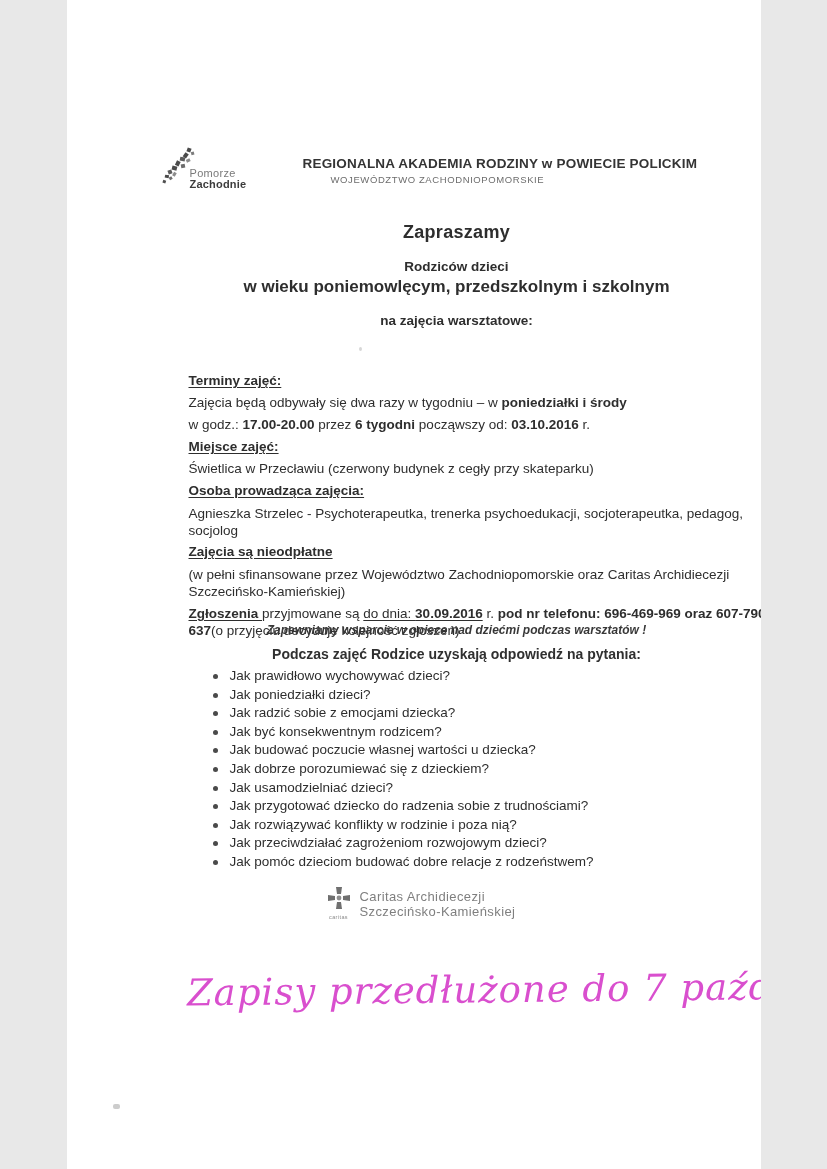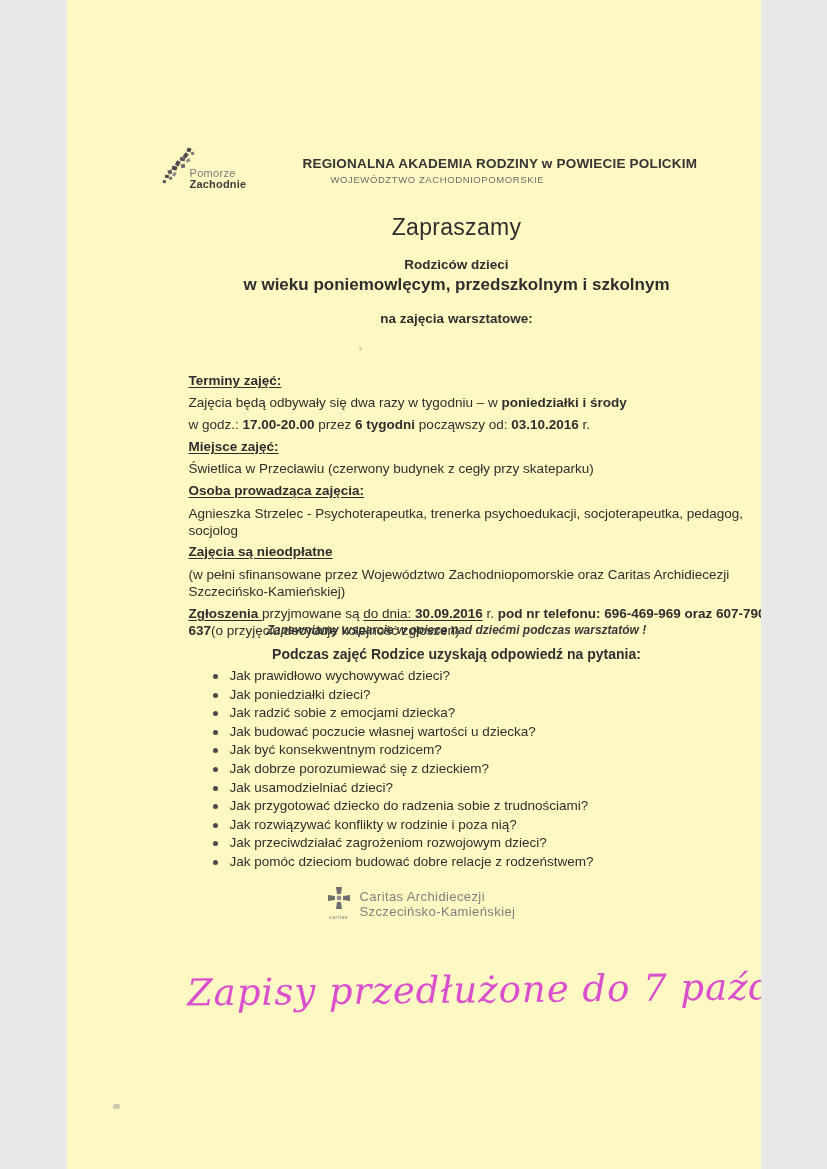--- a/index.html
+++ b/index.html
@@ -1,37 +1,37 @@
 <!DOCTYPE html>
 <html><head>
 <meta charset="utf-8">
 <style>
   html,body{margin:0;padding:0;background:#e8e8e8;}
   .page{
     position:relative;
     width:694px;height:1169px;
     margin:0 auto;
-    background:#fef9c3;
+    background:#ffffff;
     font-family:"Liberation Sans", sans-serif;
     color:#2e2e2e;
     overflow:hidden;
   }
   
   .brand{position:absolute;left:95px;top:146px;width:110px;}
   .brand svg{display:block;}
   .brand-text{position:absolute;left:28px;top:22px;line-height:11px;}
   .brand-line1{font-size:11px;color:#7a7a7a;letter-spacing:.3px;}
   .brand-line2{font-size:11px;font-weight:bold;color:#3c3c3c;letter-spacing:.2px;}
   
   .header{position:absolute;left:236px;top:156px;}
   .header-title{font-size:13.5px;font-weight:bold;color:#343434;letter-spacing:.2px;}
   .header-subtitle{font-size:9.5px;color:#6c6c6c;letter-spacing:.6px;margin:3px 0 0 28px;}
   
   .invite{position:absolute;left:60px;top:214px;width:660px;text-align:center;}
-  .invite-welcome{font-size:23px;font-weight:normal;letter-spacing:.3px;margin:0 0 16px 0;}
+  .invite-welcome{font-size:18px;font-weight:bold;letter-spacing:.3px;margin:8px 0 16px 0;}
   .invite-aud1{font-size:13.5px;font-weight:bold;margin:8px 0 3px 0;}
   .invite-aud2{font-size:17px;font-weight:bold;margin:0 0 16px 0;}
   .invite-intro{font-size:13.5px;font-weight:bold;margin:0 0 9px 0;}
   .invite-title{font-size:22px;font-weight:bold;letter-spacing:.4px;margin:0;}
   .invite-title span{border-bottom:2px dotted #5a5a5a;padding-bottom:2px;}
   
   .details{position:absolute;left:122px;top:370px;width:594px;font-size:13.5px;color:#2e2e2e;}
   .details p{margin:0;line-height:22px;}
   .details p.wrap{line-height:17px;padding:3px 0 2px 0;}
   .hl{font-weight:bold;text-decoration:underline;text-underline-offset:2px;}
@@ -121,22 +121,22 @@
     <p class="wrap"><span class="hl">Zgłoszenia </span><span>przyjmowane są </span><span class="u"><span>do dnia: </span><span class="b">30.09.2016</span></span><span> r. </span><span class="b">pod nr telefonu: 696-469-969 oraz 607-790-637</span><span>(o przyjęciu decyduje kolejność zgłoszeń)</span></p>
   </div>
 
   <div class="care-note">Zapewniamy wsparcie w opiece nad dziećmi podczas warsztatów !</div>
 
   <div class="questions-heading">Podczas zajęć Rodzice uzyskają odpowiedź na pytania:</div>
   <ul class="questions">
     <li>Jak prawidłowo wychowywać dzieci?</li>
     <li>Jak poniedziałki dzieci?</li>
     <li>Jak radzić sobie z emocjami dziecka?</li>
+    <li>Jak być konsekwentnym rodzicem?</li>
     <li>Jak budować poczucie własnej wartości u dziecka?</li>
-    <li>Jak być konsekwentnym rodzicem?</li>
     <li>Jak dobrze porozumiewać się z dzieckiem?</li>
     <li>Jak usamodzielniać dzieci?</li>
     <li>Jak przygotować dziecko do radzenia sobie z trudnościami?</li>
     <li>Jak rozwiązywać konflikty w rodzinie i poza nią?</li>
     <li>Jak przeciwdziałać zagrożeniom rozwojowym dzieci?</li>
     <li>Jak pomóc dzieciom budować dobre relacje z rodzeństwem?</li>
   </ul>
 
   <div class="caritas">
     <div class="caritas-emblem">

